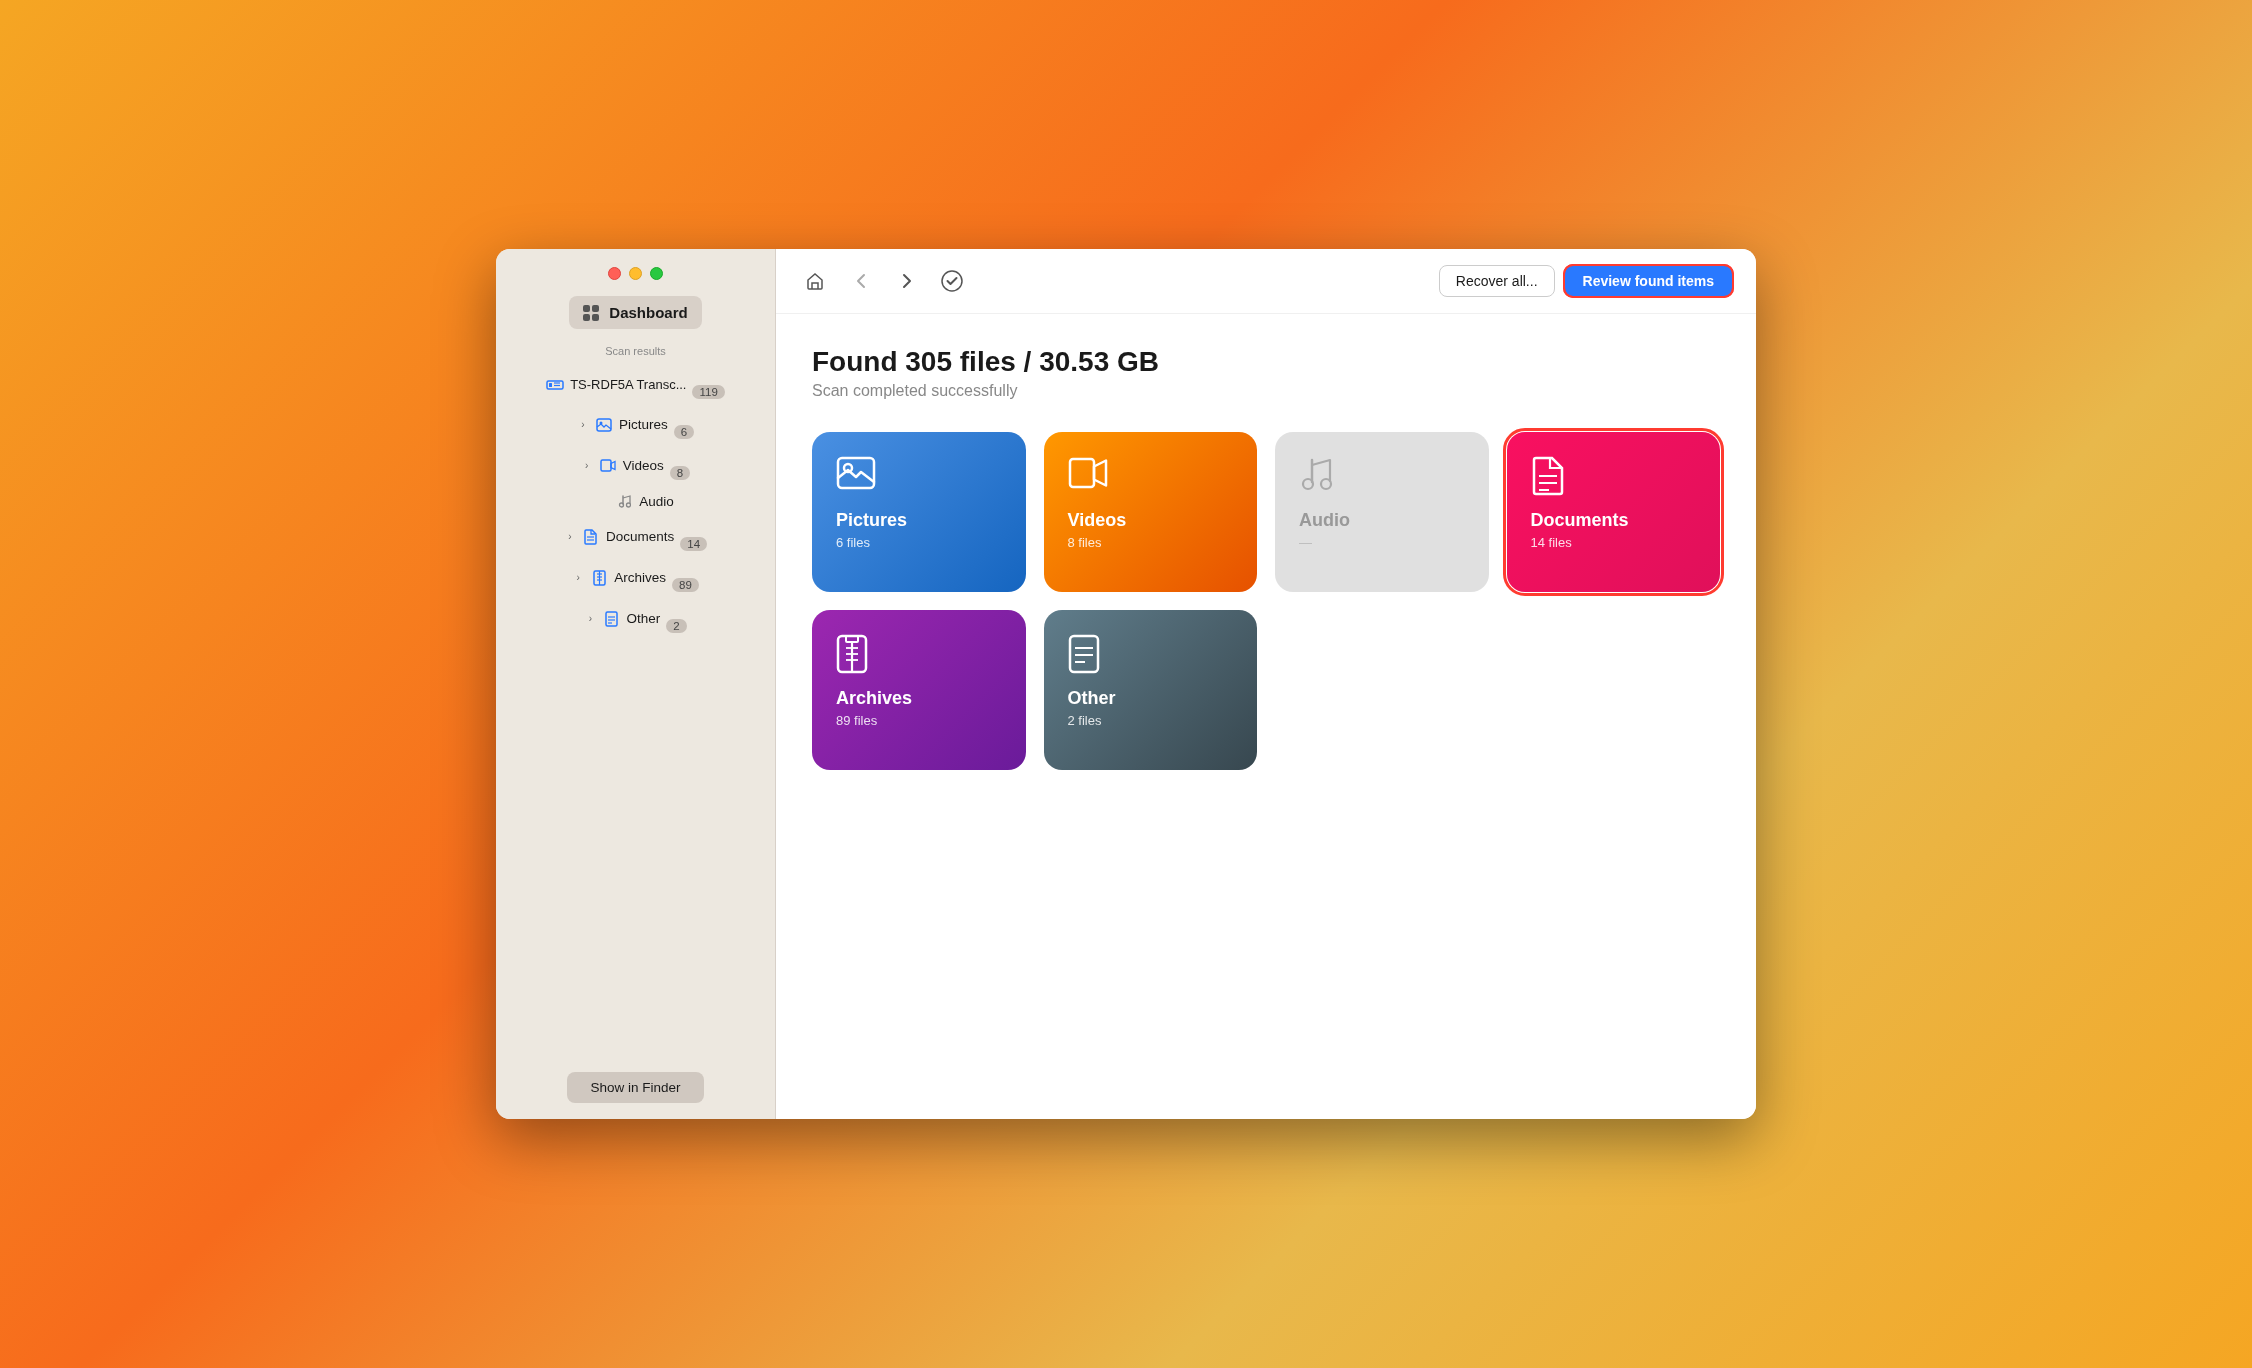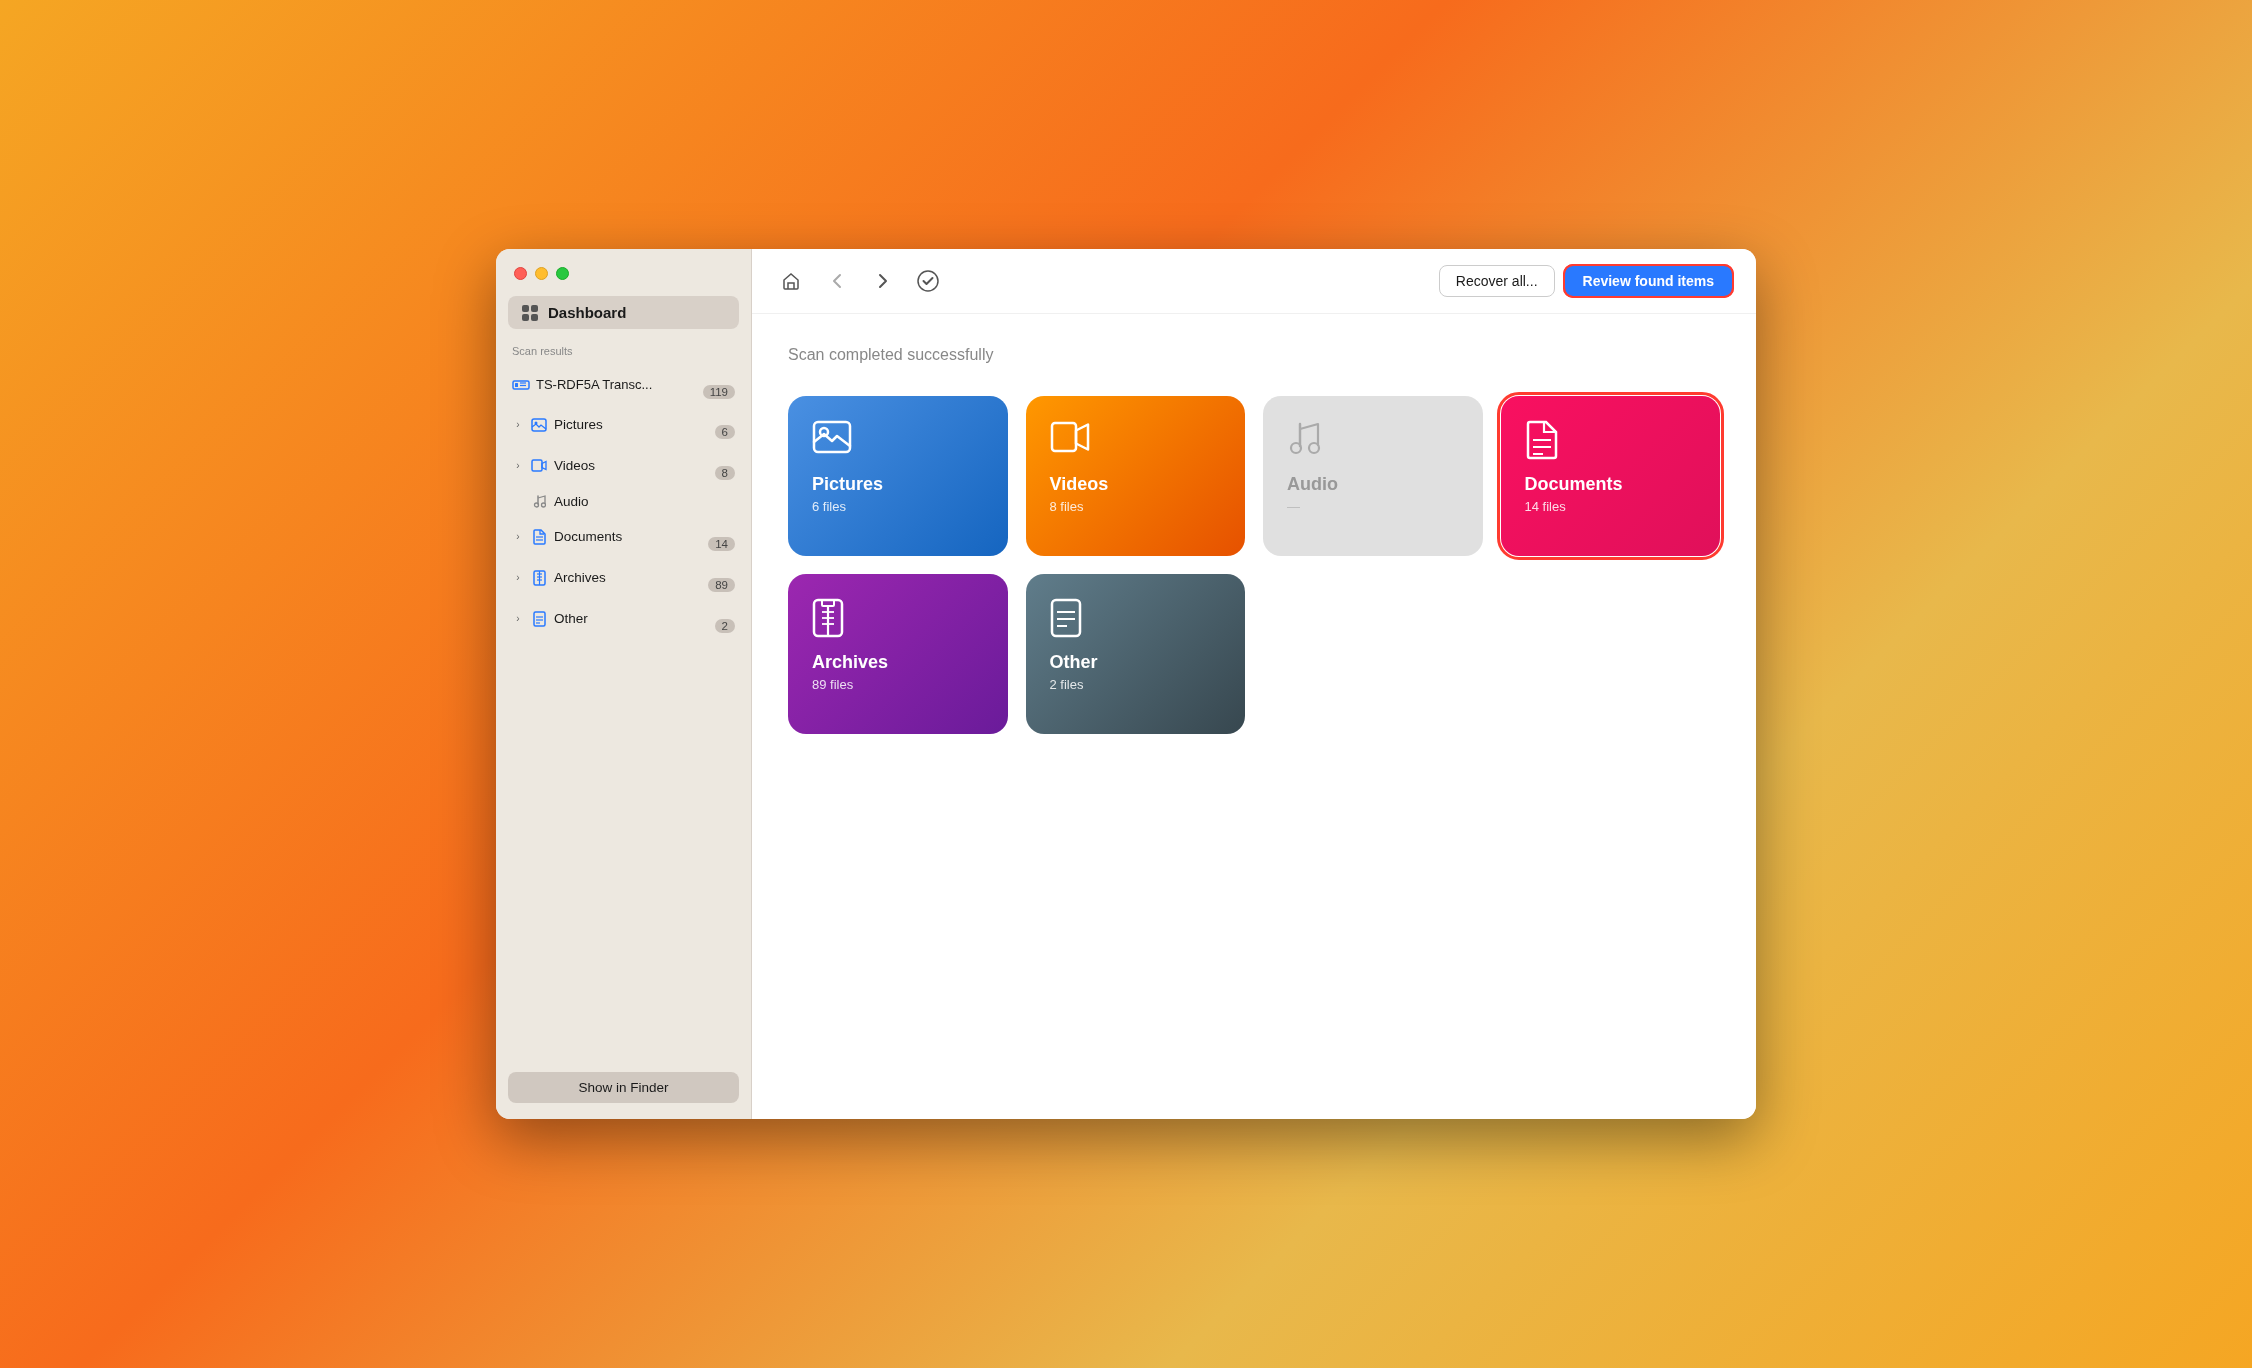--- a/index.html
+++ b/index.html
@@ -20,27 +20,28 @@
       height: 870px;
       background: #f5f0eb;
       border-radius: 14px;
       box-shadow: 0 20px 60px rgba(0,0,0,0.4);
       display: flex;
       overflow: hidden;
     }
 
     
     .sidebar {
-      width: 256px;
+      width: 280px;
       background: #ede8e0;
       border-right: 1px solid #d8d0c8;
       display: flex;
       flex-direction: column;
       padding: 0;
       flex-shrink: 0;
+      align-items: center;
     }
 
     .traffic-lights {
       display: flex;
       gap: 8px;
       padding: 18px 18px 12px 18px;
       align-items: center;
     }
 
     .traffic-light {
@@ -457,20 +458,21 @@
         </svg>
       </button>
 
       <div class="toolbar-right">
         <button class="recover-all-btn">Recover all...</button>
         <button class="review-btn">Review found items</button>
       </div>
     </div>
 
     <div class="content">
+      <div class="found-title">Found 305 files / 30.53 GB</div>
       <div class="found-subtitle">Scan completed successfully</div>
 
       <div class="cards-grid">
 
         <div class="card card-pictures">
           <div class="card-svg">
             <svg width="40" height="34" viewBox="0 0 40 34" fill="none">
               <rect x="2" y="2" width="36" height="30" rx="4" stroke="white" stroke-width="2.5" fill="none"></rect>
               <circle cx="12" cy="12" r="4" stroke="white" stroke-width="2.5" fill="none"></circle>
               <path d="M2 22l10-8 8 7 5-5 13 10" stroke="white" stroke-width="2.5" fill="none" stroke-linecap="round" stroke-linejoin="round"></path>

